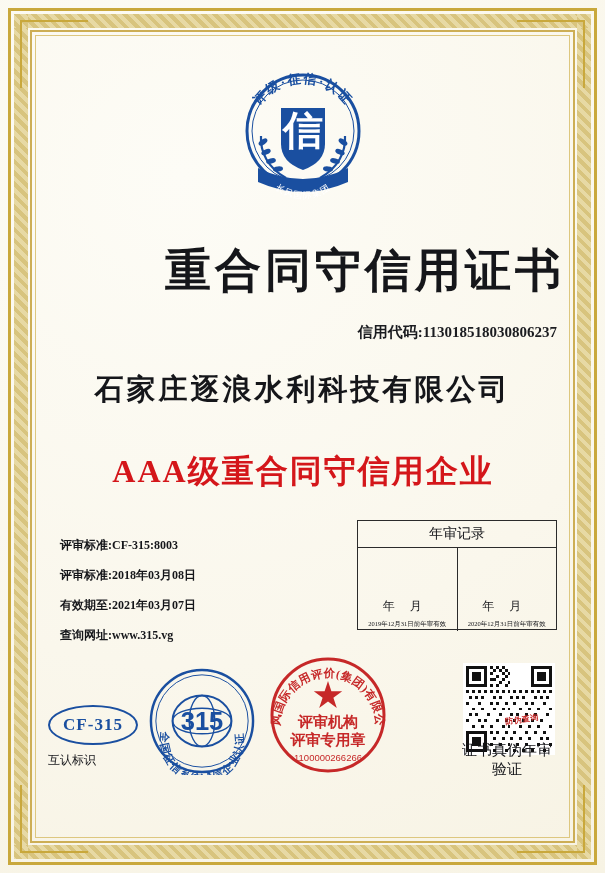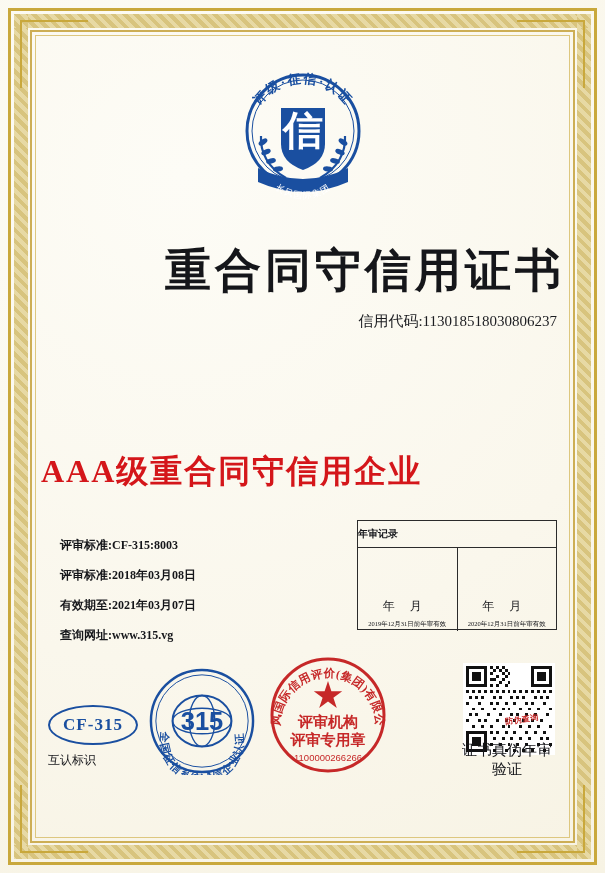--- a/index.html
+++ b/index.html
@@ -66,55 +66,55 @@
 
   
   .main-title{
     position:absolute;left:0;right:0;top:200px;
     text-align:right;
     font-family:"Liberation Serif", serif;
     font-size:46px;font-weight:bold;letter-spacing:4px;
     color:#15161a;
   }
   .code-line{
-    position:absolute;right:8px;top:272px;
-    font-size:15px;color:#1b1c20;font-weight:normal;
+    position:absolute;right:8px;top:283px;
+    font-size:15px;color:#1b1c20;font-weight:bold;
     letter-spacing:0px;
   }
   .company{
     position:absolute;left:0;right:0;top:330px;
     text-align:center;
     font-size:29px;font-weight:bold;letter-spacing:3px;
     color:#15161a;
   }
   .grade{
     position:absolute;left:1px;right:0;top:410px;
-    text-align:left;
+    text-align:center;
     font-size:32px;font-weight:bold;letter-spacing:2px;
     color:#d4161a;
   }
 
   
   .details{
     position:absolute;left:20px;top:490px;
     font-size:12px;color:#15161a;line-height:30px;
     font-weight:bold;
   }
   .details div{white-space:nowrap;}
 
   
   .review-box{
     position:absolute;right:8px;top:480px;
     width:200px;height:110px;
     border:1px solid #2b2b2b;
     box-sizing:border-box;
   }
   .review-title{
-    height:26px;line-height:26px;
-    font-size:10px;font-weight:bold;border-bottom:1px solid #2b2b2b;
+    height:26px;line-height:26px;text-align:center;
+    font-size:14px;font-weight:normal;border-bottom:1px solid #2b2b2b;
     color:#15161a;
   }
   .review-cells{display:flex;height:83px;}
   .review-cell{
     flex:1;position:relative;
   }
   .review-cell + .review-cell{border-left:1px solid #2b2b2b;}
   .cell-ym{
     position:absolute;left:0;right:4px;bottom:16px;text-align:center;
     font-size:12px;color:#15161a;letter-spacing:6px;
@@ -215,20 +215,21 @@
         </svg>
       </div>
     </div>
 
     <div class="main-title">重合同守信用证书</div>
 
     <div class="code-line">
       <span>信用代码:</span><span>113018518030806237</span>
     </div>
 
+    <div class="company">石家庄逐浪水利科技有限公司</div>
     <div class="grade">AAA级重合同守信用企业</div>
 
     <div class="details">
       <div>评审标准:CF-315:8003</div>
       <div>评审标准:2018年03月08日</div>
       <div>有效期至:2021年03月07日</div>
       <div>查询网址:www.315.vg</div>
     </div>
 
     <div class="review-box">

